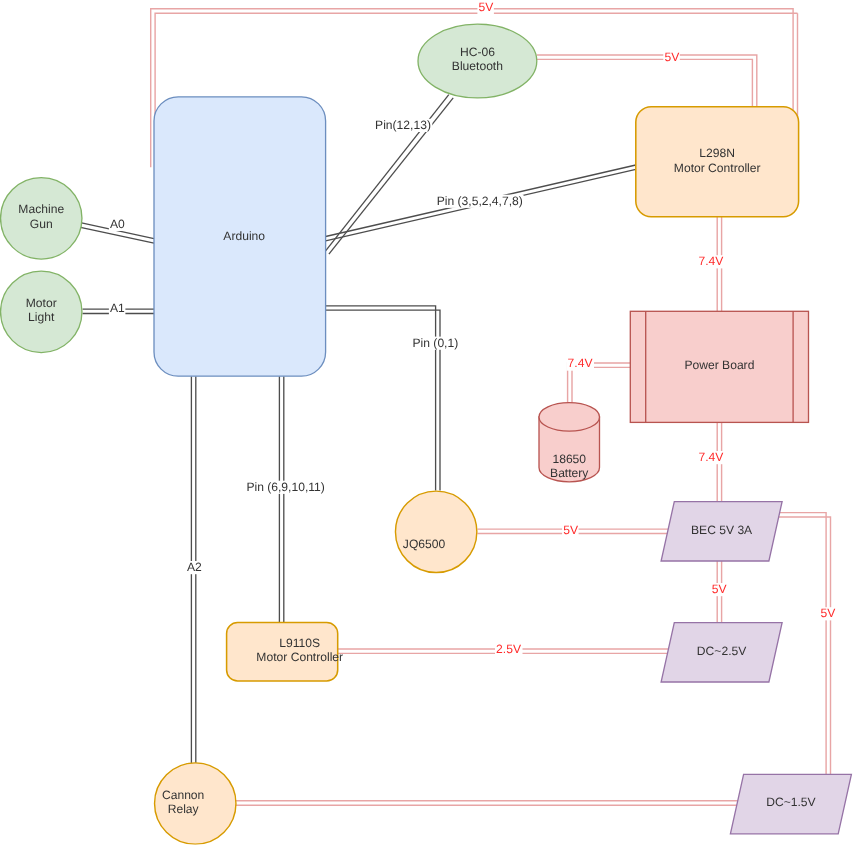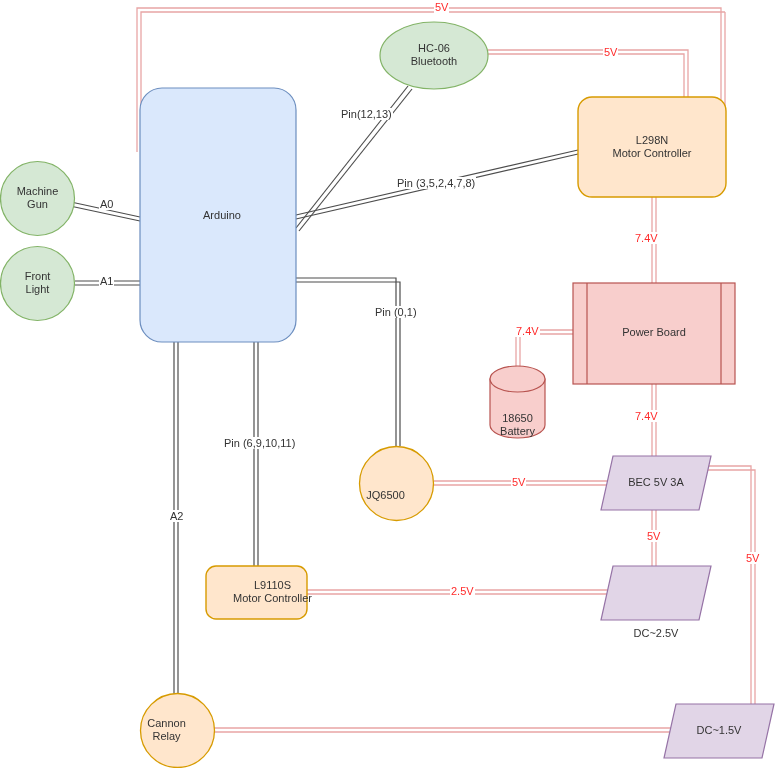--- a/index.html
+++ b/index.html
@@ -126,33 +126,33 @@
       <path d="M 676,704 L 774,704 L 762,758 L 664,758 Z" fill="#e1d5e7" stroke="#9673a6" stroke-width="1.2"></path>
 
       <rect x="206" y="566" width="101" height="53" rx="10" ry="10" fill="#ffe6cc" stroke="#d79b00" stroke-width="1.4"></rect>
 
       <ellipse cx="177.5" cy="730.5" rx="37" ry="37" fill="#ffe6cc" stroke="#d79b00" stroke-width="1.3"></ellipse>
     </g>
   </svg>
 
   <div class="nodelabel" style="left:0px;top:185px;width:75px;">Machine
 Gun</div>
-  <div class="nodelabel" style="left:0px;top:270px;width:75px;">Front
+  <div class="nodelabel" style="left:0px;top:270px;width:75px;">Motor
 Light</div>
   <div class="nodelabel" style="left:380px;top:42px;width:108px;">HC-06
 Bluetooth</div>
   <div class="nodelabel" style="left:140px;top:209px;width:164px;">Arduino</div>
   <div class="nodelabel" style="left:578px;top:134px;width:148px;">L298N
 Motor Controller</div>
   <div class="nodelabel" style="left:573px;top:326px;width:162px;">Power Board</div>
   <div class="nodelabel" style="left:490px;top:388px;width:55px;margin-top:24px;">18650
 Battery</div>
   <div class="nodelabel" style="left:359px;top:489px;width:53px;">JQ6500</div>
   <div class="nodelabel" style="left:601px;top:476px;width:110px;">BEC 5V 3A</div>
-  <div class="nodelabel" style="left:601px;top:586px;width:110px;margin-top:41px;">DC~2.5V</div>
+  <div class="nodelabel" style="left:601px;top:586px;width:110px;">DC~2.5V</div>
   <div class="nodelabel" style="left:664px;top:724px;width:110px;">DC~1.5V</div>
   <div class="nodelabel" style="left:206px;top:579px;width:101px;padding-left:16px;">L9110S
 Motor Controller</div>
   <div class="nodelabel" style="left:140px;top:717px;width:53px;">Cannon
 Relay</div>
 
   <div class="edgelabel elabel-red" style="left:434px;top:1px;">5V</div>
   <div class="edgelabel elabel-red" style="left:603px;top:46px;">5V</div>
   <div class="edgelabel elabel-dark" style="left:317px;top:108px;margin-left:23px;">Pin(12,13)</div>
   <div class="edgelabel elabel-dark" style="left:396px;top:177px;text-align:center;">Pin (3,5,2,4,7,8)</div>

